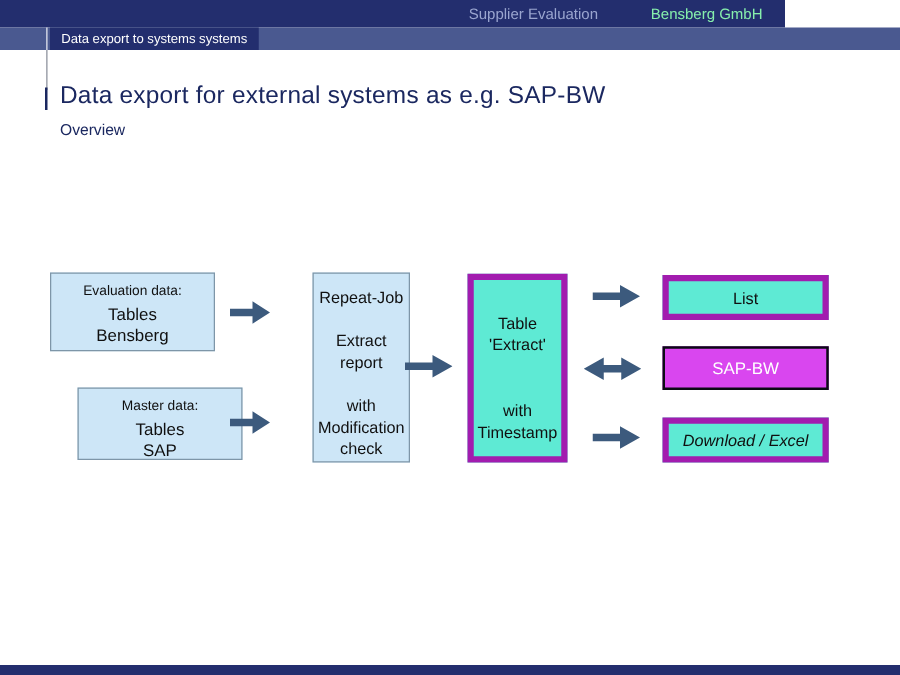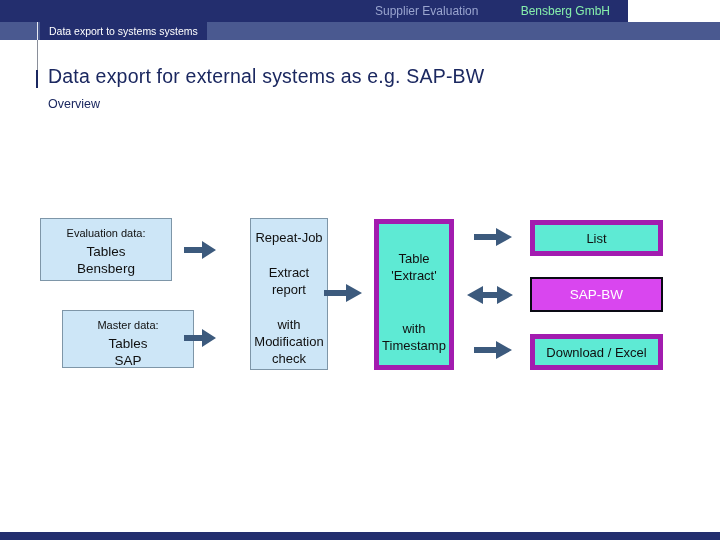--- a/index.html
+++ b/index.html
@@ -68,21 +68,21 @@
   .node-job .b2{font-size:13px;line-height:17px;margin-top:18px;}
   .node-job .b3{font-size:13px;line-height:17px;margin-top:18px;}
   .node-extract{left:374px;top:219px;width:80px;height:151px;padding-top:26px;}
   .node-extract .b1{font-size:13px;line-height:17px;}
   .node-extract .b2{font-size:13px;line-height:17px;margin-top:36px;}
   .node-list{left:530px;top:220px;width:133px;height:36px;justify-content:center;font-size:13px;}
   .node-sapbw{
     left:530px;top:277px;width:133px;height:35px;justify-content:center;
     background:#d946ef;border:2px solid #0A0A14;color:#ffffff;font-size:13.5px;
   }
-  .node-download{left:530px;top:334px;width:133px;height:36px;justify-content:center;font-size:13px;}
+  .node-download{left:530px;top:334px;width:133px;height:36px;justify-content:center;font-size:13px;font-style:italic;}
   
   .arrow{position:absolute;}
   .arrow svg{display:block;}
   .arrow polygon{fill:#3C5A7D;}
   .arr1{left:184px;top:238px;}
   .arr2{left:184px;top:326px;}
   .arr3{left:324px;top:281px;}
   .arr4{left:474px;top:225px;}
   .arr5{left:467px;top:283px;}
   .arr6{left:474px;top:338px;}

